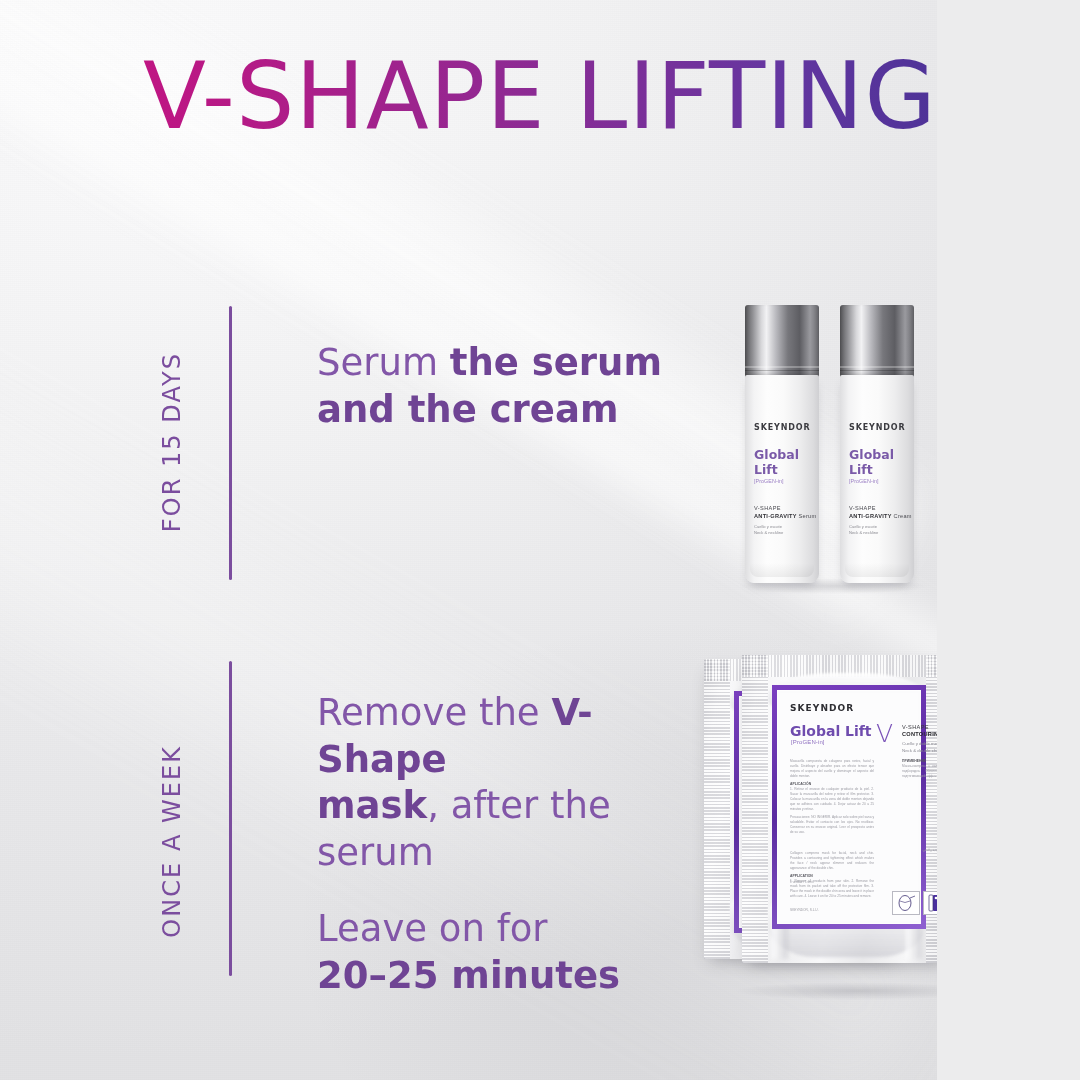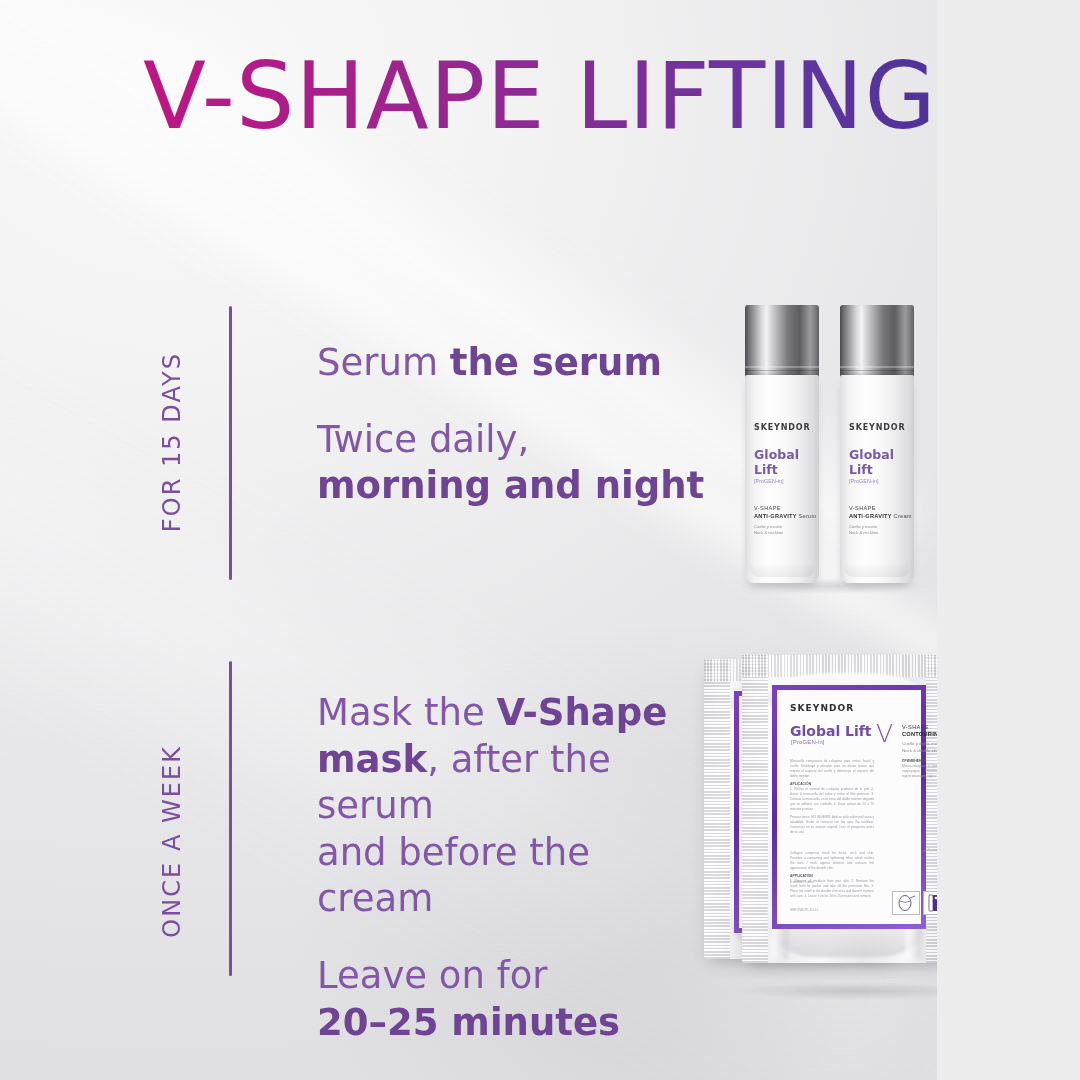--- a/index.html
+++ b/index.html
@@ -147,30 +147,29 @@
   <div class="grain"></div>
 
   <div class="title-wrap">
     <div class="title-line l1">V-SHAPE LIFTING</div>
   </div>
 
   <div class="step" style="left:0;top:0;">
     <div class="rule" style="left:229px;top:306px;height:274px;"></div>
     <div class="vlabel" style="left:158px;top:352px;">FOR 15 DAYS</div>
     <div class="copy" style="left:317px;top:340px;width:390px;">
-      <p><span>Serum </span><b>the serum</b><br></p>
-      <p class="gap"><span>Twice daily,</span><br><b>morning and night</b></p>
+      <p><span>Serum </span><b>the serum</b><br><b>and the cream</b></p>
     </div>
   </div>
 
   <div class="step" style="left:0;top:0;">
     <div class="rule" style="left:229px;top:661px;height:315px;"></div>
     <div class="vlabel" style="left:158px;top:745px;">ONCE A WEEK</div>
     <div class="copy" style="left:317px;top:690px;width:400px;">
-      <p><span>Mask the </span><b>V-Shape</b><br><b>mask</b><span>, after the serum</span><br><span>and before the cream</span></p>
+      <p><span>Remove the </span><b>V-Shape</b><br><b>mask</b><span>, after the serum</span><br></p>
       <p class="gap"><span>Leave on for</span><br><b>20–25 minutes</b></p>
     </div>
   </div>
 
   <div class="bottles">
     <div class="bshadow"></div>
 
     <div class="bottle" style="left:45px;top:15px;">
       <div class="cap"></div>
       <div class="body">

